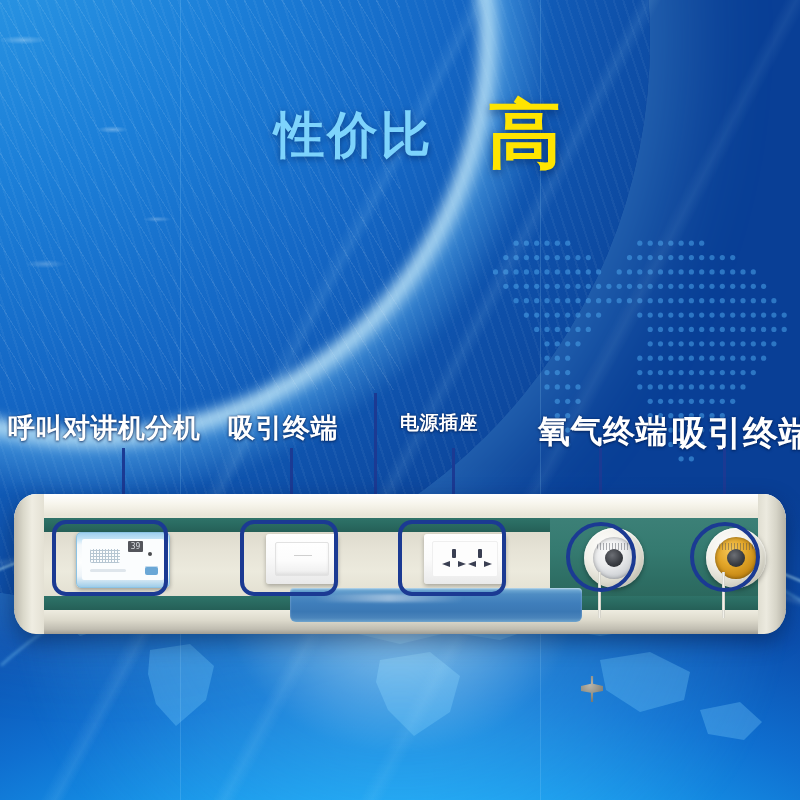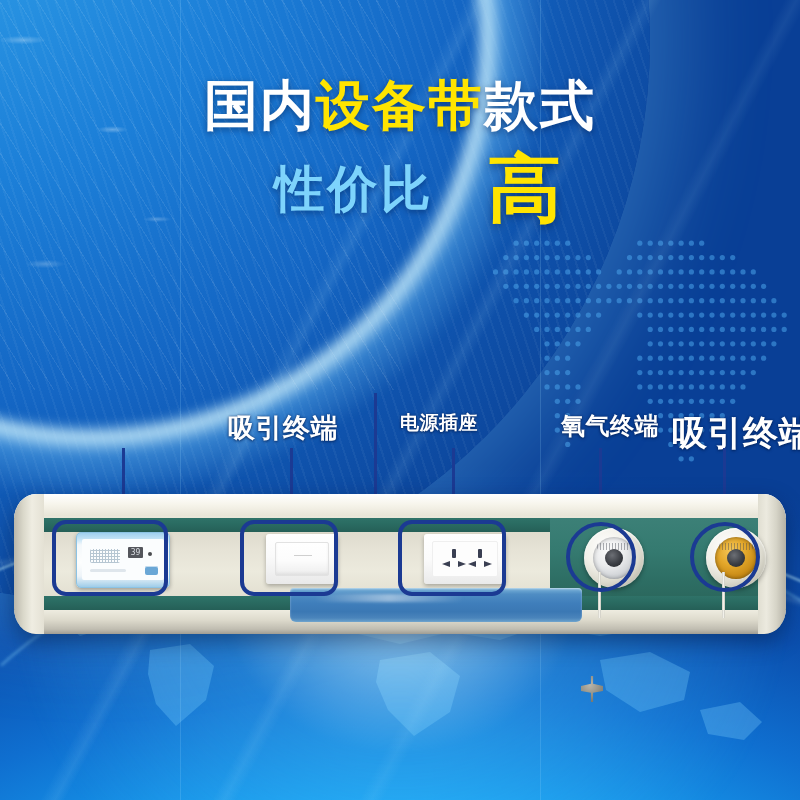--- a/index.html
+++ b/index.html
@@ -106,21 +106,21 @@
   
   .callout{
     position:absolute; color:#ffffff; font-weight:bold; white-space:nowrap;
     text-shadow:0 1px 3px rgba(3,28,78,.75), 0 0 2px rgba(3,28,78,.6);
     letter-spacing:.5px;
   }
   .c-intercom{ left:8px;   top:410px; font-size:27px; }
   .c-switch  { left:228px; top:410px; font-size:27px; }
   .c-lamp    { left:330px; top:355px; font-size:27px; }
   .c-socket  { left:400px; top:410px; font-size:19px; }
-  .c-oxygen  { left:561px; top:410px; font-size:24px; }
+  .c-oxygen  { left:538px; top:410px; font-size:32px; }
   .c-suction { left:672px; top:410px; font-size:35px; }
 
   
   .leader{ position:absolute; background:#1b3a93; }
   .lead-v{ width:3px; }
 
   
   .panel-wrap{ position:absolute; left:14px; top:494px; width:772px; height:140px; }
   .panel{
     position:absolute; inset:0;
@@ -187,21 +187,21 @@
   }
   .ic-face{ position:absolute; left:5px; top:6px; right:5px; bottom:7px; background:#fbfdfe; border-radius:2px; }
   .ic-grille{
     position:absolute; left:8px; top:10px; width:30px; height:14px;
     background:
       repeating-linear-gradient(90deg, #9fb4c4 0 1px, rgba(255,255,255,0) 1px 3px),
       repeating-linear-gradient(0deg, #9fb4c4 0 1px, rgba(255,255,255,0) 1px 3px);
     opacity:.75; border-radius:2px;
   }
   .ic-display{
-    position:absolute; left:46px; top:8px; width:15px; height:11px;
+    position:absolute; left:46px; top:2px; width:15px; height:11px;
     background:#54565c; border-radius:1px;
     color:#d9dde2; font-size:8px; line-height:11px; text-align:center;
     font-family:"DejaVu Sans Mono","Liberation Mono",monospace;
   }
   .ic-led{ position:absolute; left:66px; top:13px; width:4px; height:4px; border-radius:50%; background:#4a4c50; }
   .ic-slot{ position:absolute; left:8px; top:30px; width:36px; height:3px; background:#dfe6ec; border-radius:2px; }
   .ic-btn{ position:absolute; right:6px; bottom:5px; width:13px; height:9px; background:#6aa7d6; border-radius:2px; box-shadow:inset 0 1px 0 rgba(255,255,255,.6); }
 
   
   .switch{
@@ -559,29 +559,27 @@
 
   <div class="horizon"></div>
   <div class="arc arc1"></div>
   <div class="arc arc2"></div>
   <div class="arc arc3"></div>
   <div class="streaks"></div>
   <div class="vline" style="left:540px;"></div>
   <div class="vline" style="left:180px;"></div>
 
   <div class="headline">
-    <div class="hl1">
-      <span class="w">国内</span><span class="y">设备带</span><span class="w">款式</span>
-    </div>
     <div class="hl2">
       <span class="w">性价比</span>
       <span class="y">高</span>
     </div>
   </div>
 
+  <div class="callout c-intercom">呼叫对讲机分机</div>
   <div class="callout c-switch">吸引终端</div>
   <div class="callout c-socket">电源插座</div>
   <div class="callout c-oxygen">氧气终端</div>
   <div class="callout c-suction">吸引终端</div>
 
   <div class="leader lead-v" style="left:122px; top:448px; height:72px;"></div>
   <div class="leader lead-v" style="left:290px; top:448px; height:76px;"></div>
   <div class="leader lead-v" style="left:374px; top:393px; height:212px;"></div>
   <div class="leader lead-v" style="left:452px; top:448px; height:76px;"></div>
   <div class="leader lead-v" style="left:599px; top:448px; height:80px;"></div>

